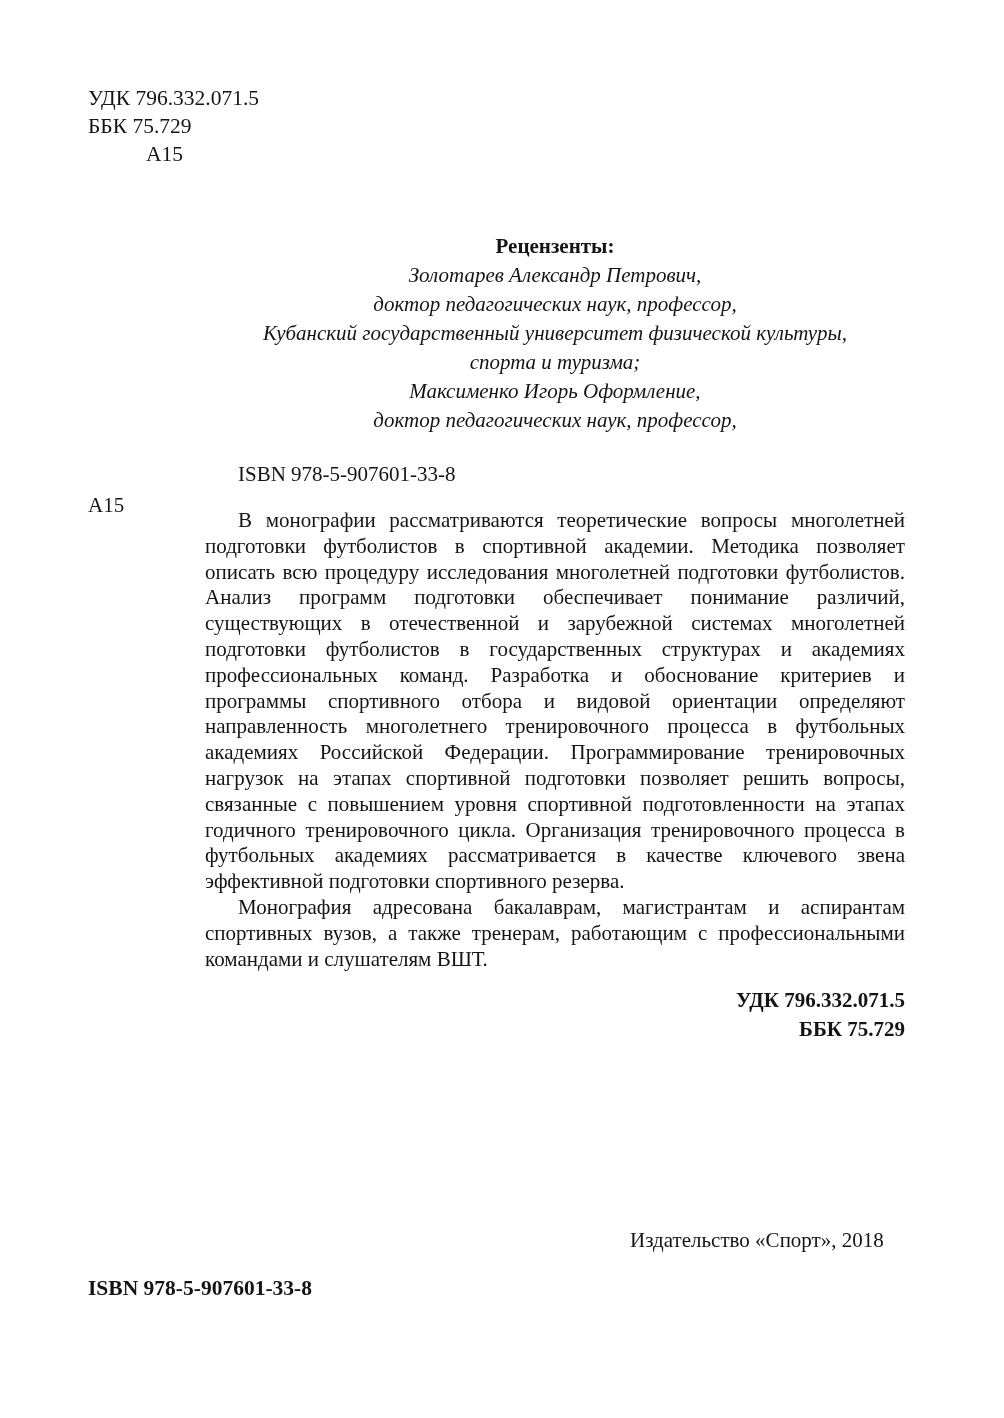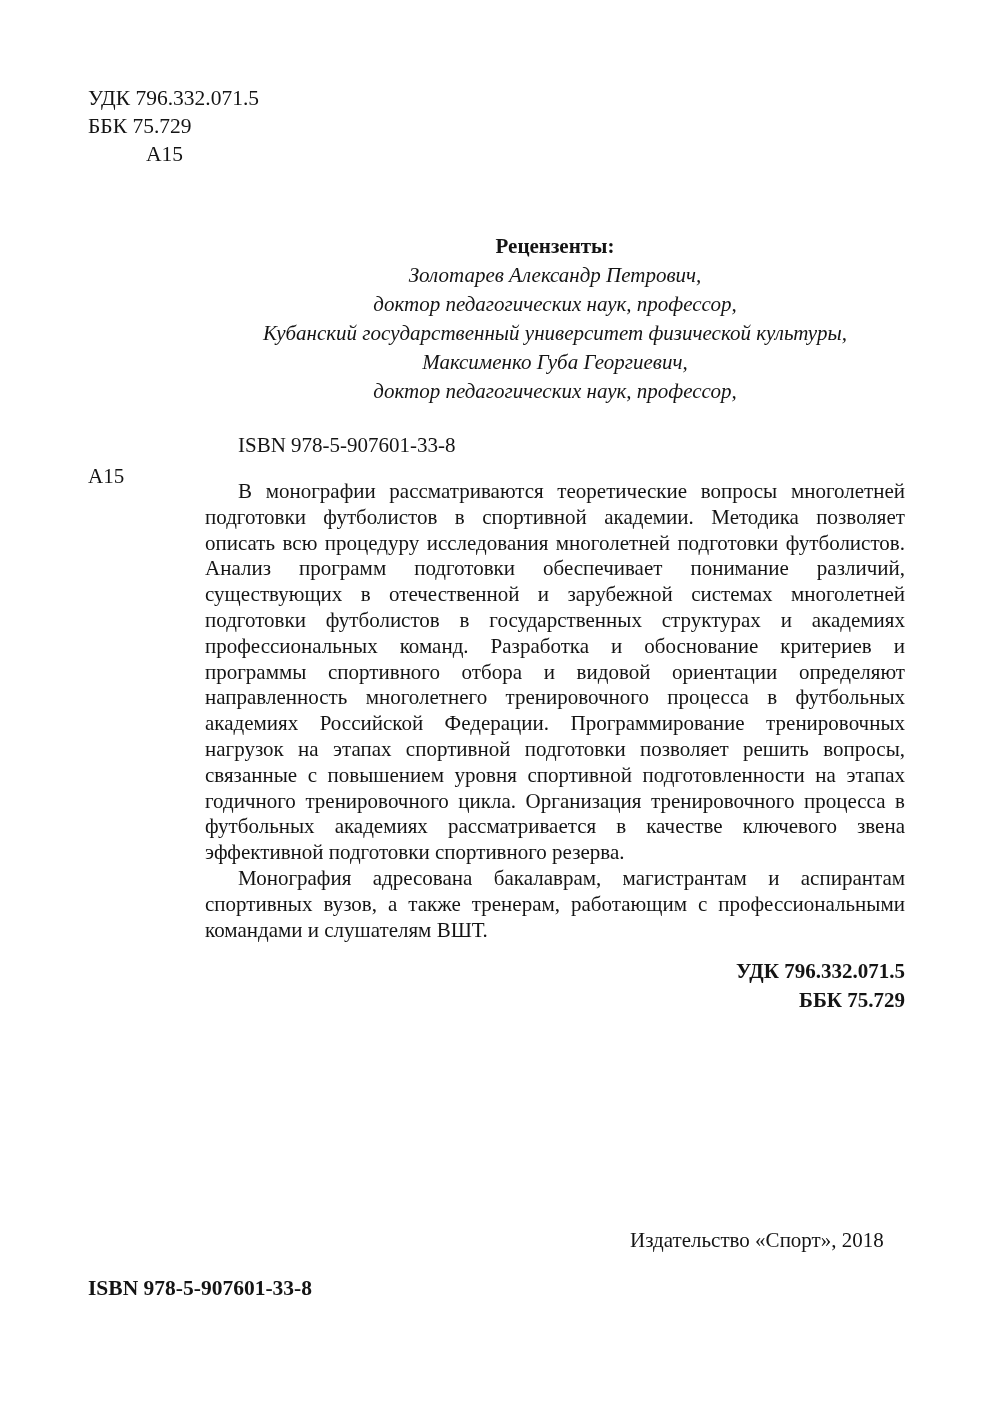--- a/index.html
+++ b/index.html
@@ -111,21 +111,22 @@
     <div class="a15-top">А15</div>
   </div>
 
   <div class="content">
 
     <div class="reviewers">
       <div class="rev-heading">Рецензенты:</div>
       <div class="bold-italic">Золотарев Александр Петрович,</div>
       <div class="italic">доктор педагогических наук, профессор,</div>
       <div class="italic">Кубанский государственный университет физической культуры,</div>
-      <div class="bold-italic">Максименко Губа Георгиевич,</div>
+      <div class="italic">спорта и туризма;</div>
+      <div class="bold-italic">Максименко Игорь Оформление,</div>
       <div class="italic">доктор педагогических наук, профессор,</div>
     </div>
 
     <div class="book-block">
       <div class="bib-code">А15</div>
     </div>
 
     <div class="isbn-line">ISBN 978-5-907601-33-8</div>
 
     <div class="annotation">

